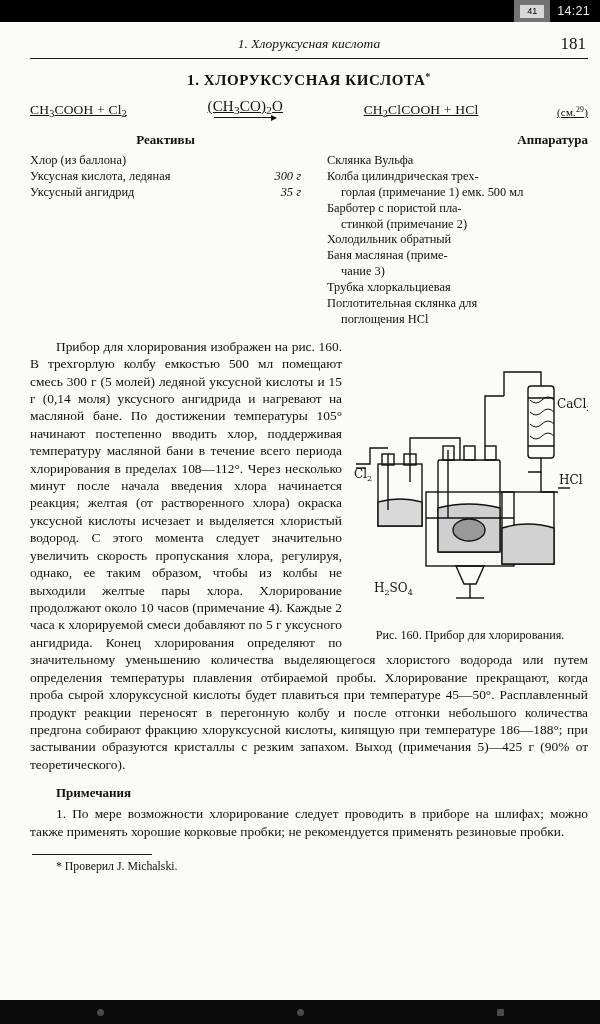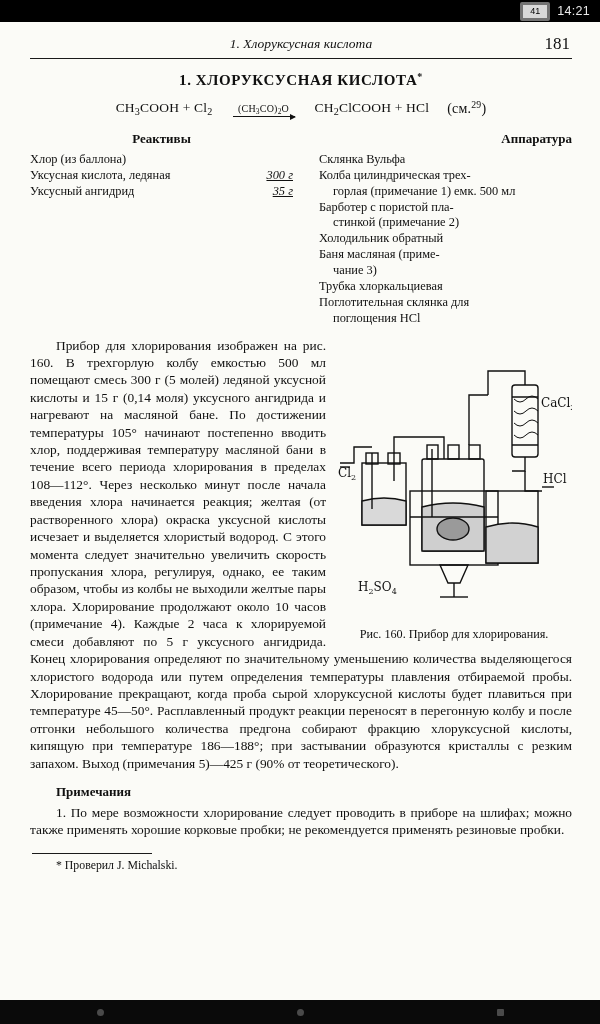--- a/index.html
+++ b/index.html
@@ -34,21 +34,21 @@
     font-family: "Liberation Sans", sans-serif;
     color: #e8e8e8;
     font-size: 12px;
   }
   .battery {
     display: inline-flex;
     align-items: center;
     justify-content: center;
     min-width: 20px;
     height: 13px;
-    border: 3px solid #737373;
+    border: 6px solid #737373;
     border-radius: 2px;
     background: #d8d8d8;
     color: #000;
     font-size: 9px;
     font-weight: normal;
     padding: 0 2px;
     margin-right: 7px;
     line-height: 1;
   }
   .clock { letter-spacing: 0.3px; font-size: 12.5px; }
@@ -56,21 +56,21 @@
   
   .page {
     position: absolute;
     top: 22px;
     left: 0;
     width: 600px;
     height: 978px;
     background: #fbfbf7;
     color: #101010;
     box-sizing: border-box;
-    padding: 14px 28px 0 30px;
+    padding: 14px 12px 0 30px;
     overflow: hidden;
   }
   .running-head {
     display: flex;
     align-items: baseline;
     justify-content: center;
     position: relative;
     font-size: 13.5px;
     font-style: italic;
     padding-bottom: 4px;
@@ -92,50 +92,51 @@
     font-size: 15px;
     font-weight: bold;
     letter-spacing: 0.6px;
     margin: 6px 0 10px 0;
   }
   h1.title sup { font-size: 10px; }
 
   
   .scheme {
     display: flex;
-    justify-content: center;
+    justify-content: space-between;
     align-items: flex-end;
     gap: 18px;
     font-size: 13.5px;
     margin: 2px 0 14px 0;
     letter-spacing: .2px;
+    text-decoration: underline;
   }
   .scheme .arrow-wrap {
     display: flex;
     flex-direction: column;
     align-items: center;
     margin: 0 2px;
   }
-  .scheme .above { font-size: 10px; line-height: 1; margin-bottom: 1px; }
+  .scheme .above { font-size: 15px; line-height: 1; margin-bottom: 1px; }
   .scheme .arrow {
     display: block;
     width: 62px;
     height: 0;
     border-top: 1.2px solid #111;
     position: relative;
   }
   .scheme .arrow::after {
     content: "";
     position: absolute;
     right: -1px; top: -3.2px;
     border-left: 6px solid #111;
     border-top: 3.5px solid transparent;
     border-bottom: 3.5px solid transparent;
   }
-  .scheme .note { font-size: 14px; margin-left: 0; }
+  .scheme .note { font-size: 11px; margin-left: 0; }
   sub { font-size: 75%; vertical-align: -0.25em; }
   sup { font-size: 70%; vertical-align: 0.5em; }
 
   
   .two-col {
     display: flex;
     gap: 0px;
     margin-bottom: 10px;
   }
   .col { width: 50%; box-sizing: border-box; }
@@ -147,21 +148,21 @@
     font-weight: bold;
     margin: 0 0 5px 0;
   }
   .col.right h2 { text-align: right; }
   .lrow {
     display: flex;
     justify-content: space-between;
     font-size: 12.4px;
     line-height: 1.28;
   }
-  .lrow .amt { font-style: italic; white-space: nowrap; padding-left: 8px; text-decoration: underline; }
+  .lrow .amt { font-style: italic; white-space: nowrap; padding-left: 8px; }
   .item { font-size: 12.4px; line-height: 1.28; }
   .item .ind { display: block; padding-left: 14px; }
   .item .amt-r { }
 
   
   .body-text {
     font-size: 13.4px;
     line-height: 1.30;
     text-align: justify;
     text-indent: 26px;

